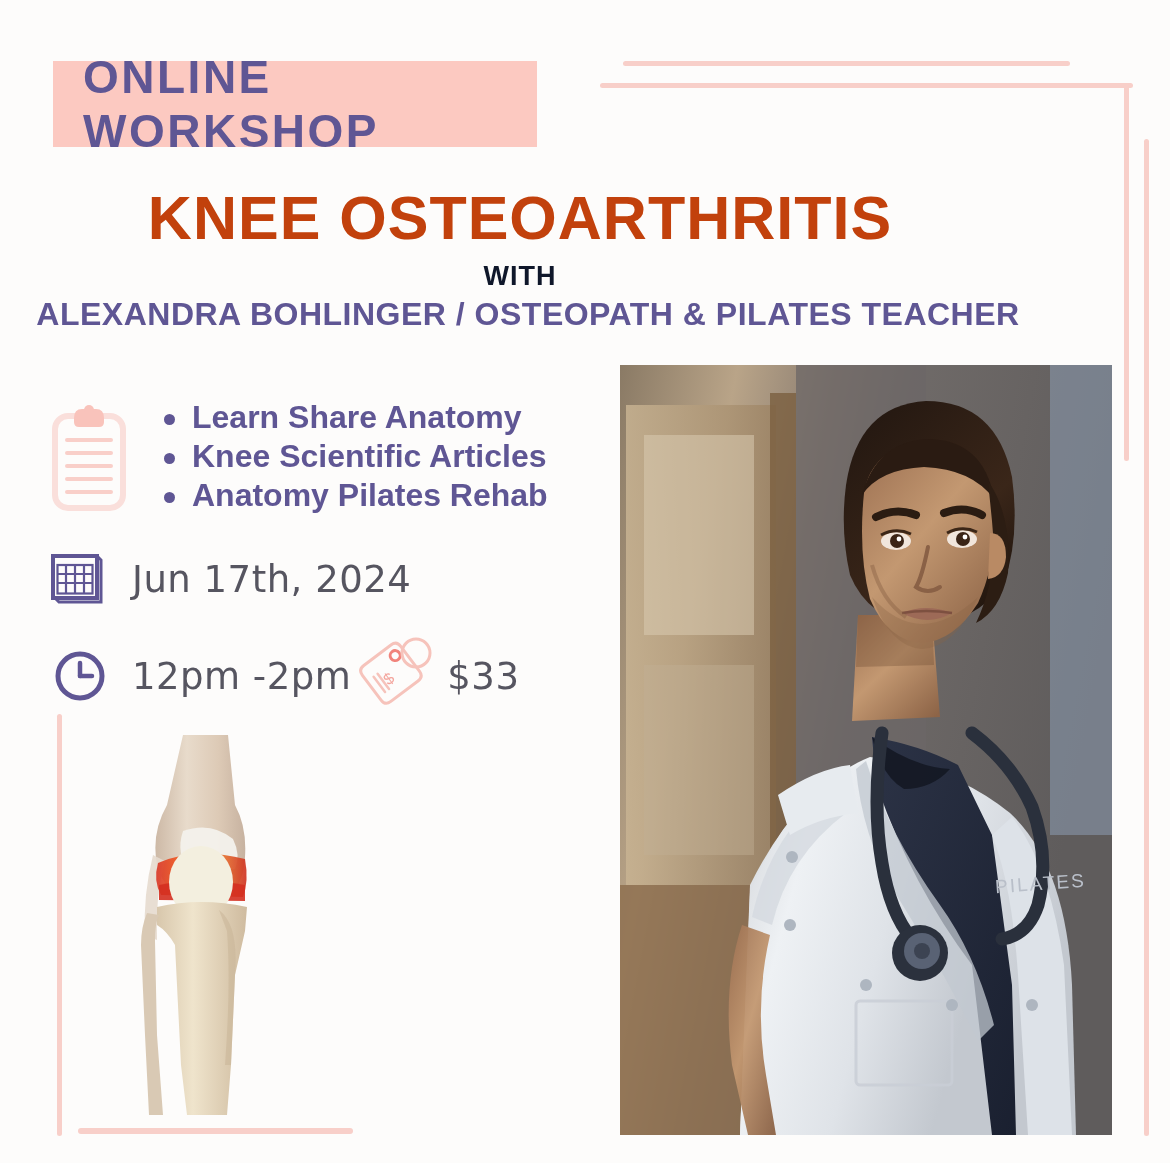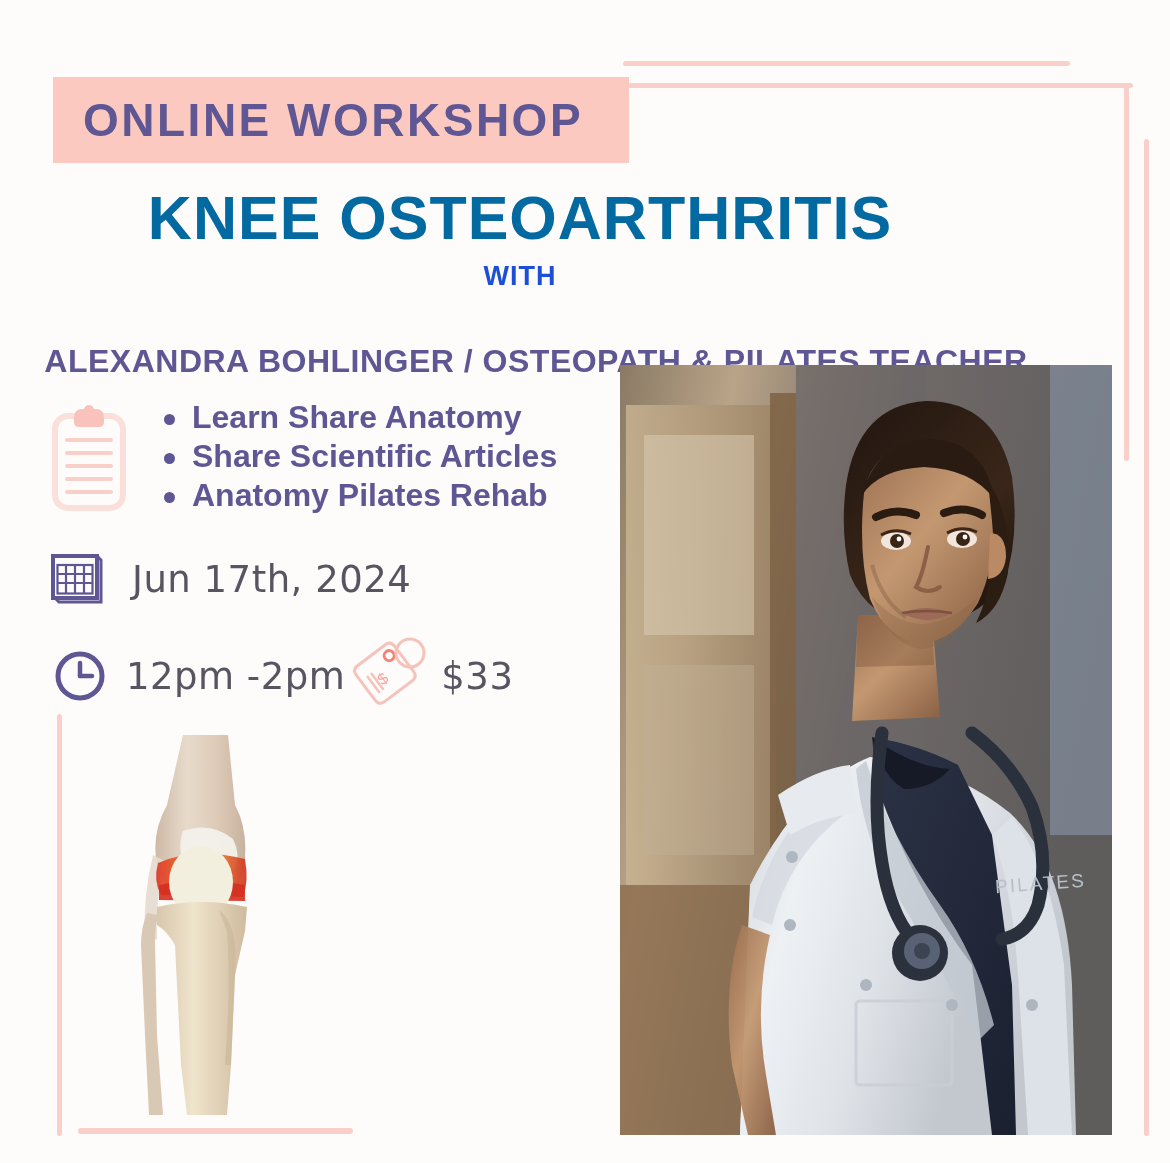--- a/index.html
+++ b/index.html
@@ -24,63 +24,62 @@
   #deco-top-short { left: 623px; top: 61px; width: 447px; height: 5px; border-radius: 3px; }
   #deco-bracket-h { left: 600px; top: 83px; width: 533px; height: 5px; border-radius: 3px; }
   #deco-bracket-v { left: 1124px; top: 83px; width: 5px; height: 378px; border-radius: 3px; }
   #deco-right-v   { left: 1144px; top: 139px; width: 5px; height: 997px; border-radius: 3px; }
   #deco-left-v    { left: 57px;  top: 714px;  width: 5px; height: 422px; border-radius: 3px; }
   #deco-bottom-h  { left: 78px;  top: 1128px; width: 275px; height: 6px; border-radius: 3px; }
 
   
   #banner {
     position: absolute;
-    left: 53px; top: 77px;
-    width: 576px; height: 86px;
+    left: 53px; top: 61px;
+    width: 484px; height: 86px;
     background: #fcc9c1;
     display: flex; align-items: center;
   }
   #banner-label {
     padding-left: 30px;
     font-size: 46px;
     font-weight: 700;
     letter-spacing: 2.5px;
     color: #5f5694;
     font-family: "Liberation Sans", sans-serif;
   }
 
   #title {
     position: absolute;
     left: 0; top: 186px; width: 1040px;
     text-align: center;
     font-size: 61px;
     font-weight: 700;
     letter-spacing: 1px;
-    color: #0369a1;
+    color: #c2410c;
     line-height: 1.05;
   }
   #with-label {
     position: absolute;
     left: 0; top: 261px; width: 1040px;
     text-align: center;
     font-size: 27px;
     font-weight: 700;
     letter-spacing: 1px;
-    color: #1d4ed8;
+    color: #0f172a;
   }
   #presenter {
     position: absolute;
-    left: 16px; top: 296px; width: 1040px;
+    left: 8px; top: 296px; width: 1040px;
     text-align: center;
     font-size: 32px;
     font-weight: 700;
     letter-spacing: 0.5px;
     color: #5f5694;
     white-space: nowrap;
-    margin-top: 47px;
   }
 
   
   #bullets-block {
     position: absolute;
     left: 52px; top: 398px;
     display: flex;
     align-items: flex-start;
   }
   #clipboard-icon { width: 74px; height: 110px; flex: none; margin-top: 4px; }
@@ -118,21 +117,21 @@
     display: flex; align-items: center;
   }
   .meta-text {
     font-size: 37px;
     font-weight: 400;
     color: #565560;
     letter-spacing: 0.5px;
     font-family: "DejaVu Sans", sans-serif;
   }
   #date-text { margin-left: 28px; }
-  #time-text { margin-left: 20px; }
+  #time-text { margin-left: 26px; }
   #price-text { margin-left: 12px; }
   #calendar-icon { width: 54px; height: 54px; flex: none; }
   #clock-icon { width: 52px; height: 52px; flex: none; }
   #tag-icon { width: 76px; height: 72px; flex: none; margin-left: 8px; margin-top: -6px; }
 
   
   #knee-figure {
     position: absolute;
     left: 95px; top: 735px;
     width: 330px; height: 380px;
@@ -184,21 +183,21 @@
       <path d="M22 16 q0 -9 8 -9 h14 q8 0 8 9 v4 q0 5 -5 5 h-20 q-5 0 -5 -5 z" fill="#f9c3bb"></path>
       <circle cx="37" cy="8" r="5" fill="#f9c3bb"></circle>
       <line x1="15" y1="38" x2="59" y2="38" stroke="#f9cfc9" stroke-width="4" stroke-linecap="round"></line>
       <line x1="15" y1="51" x2="59" y2="51" stroke="#f9cfc9" stroke-width="4" stroke-linecap="round"></line>
       <line x1="15" y1="64" x2="59" y2="64" stroke="#f9cfc9" stroke-width="4" stroke-linecap="round"></line>
       <line x1="15" y1="77" x2="59" y2="77" stroke="#f9cfc9" stroke-width="4" stroke-linecap="round"></line>
       <line x1="15" y1="90" x2="59" y2="90" stroke="#f9cfc9" stroke-width="4" stroke-linecap="round"></line>
     </svg>
     <ul id="bullet-list">
       <li>Learn Share Anatomy</li>
-      <li>Share Scientific Articles</li>
+      <li>Knee Scientific Articles</li>
       <li>Anatomy Pilates Rehab</li>
     </ul>
   </div>
 
   <div id="date-row">
     <svg id="calendar-icon" viewBox="0 0 54 54">
       <rect x="3" y="4" width="44" height="42" fill="none" stroke="#5f5694" stroke-width="4"></rect>
       <rect x="7.5" y="13" width="35" height="28.5" fill="none" stroke="#5f5694" stroke-width="2.2"></rect>
       <line x1="16" y1="13" x2="16" y2="41.5" stroke="#5f5694" stroke-width="2.2"></line>
       <line x1="25" y1="13" x2="25" y2="41.5" stroke="#5f5694" stroke-width="2.2"></line>

